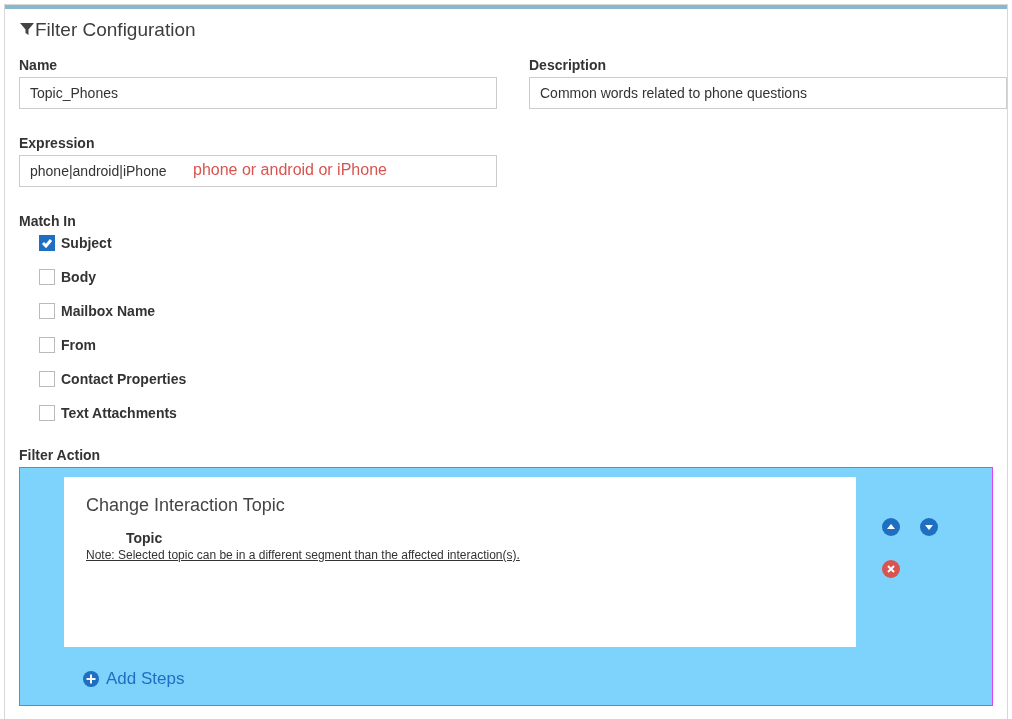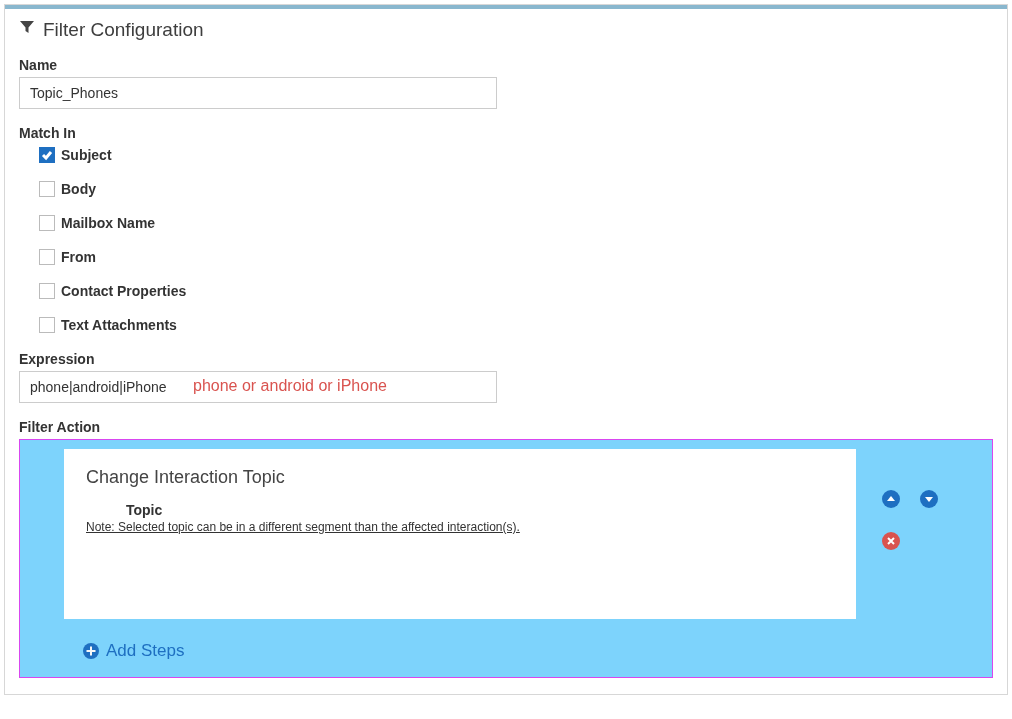--- a/index.html
+++ b/index.html
@@ -14,22 +14,21 @@
       border: 1px solid #d7d7d7;
       width: 1004px;
     }
     .top-accent {
       height: 4px;
       background: #3a87ad;
       opacity: 0.6;
     }
     .panel-header {
       display: flex;
-      align-items: flex-start;
-      gap: 8px;
+      align-items: center;
       padding: 10px 14px 12px 14px;
       color: #444;
     }
     .panel-header svg { width: 16px; height: 16px; fill: #444; }
     .panel-header .title {
       font-size: 19px;
       font-weight: 400;
       color: #3e3e3e;
     }
     .body {
@@ -51,21 +50,21 @@
     }
     .text-input {
       width: 100%;
       border: 1px solid #ccc;
       height: 32px;
       padding: 4px 10px;
       font-family: inherit;
       font-size: 14px;
       color: #333;
     }
-    .field-group { margin-bottom: 16px; }
+    .field-group { margin-bottom: 26px; }
     .expr-wrap { position: relative; width: 478px; }
     .expr-overlay {
       position: absolute;
       left: 174px;
       top: 6px;
       color: #d9534f;
       font-size: 16px;
       pointer-events: none;
     }
     .match-list { margin-top: 6px; }
@@ -195,20 +194,32 @@
     <span class="title">Filter Configuration</span>
   </div>
 
   <div class="body">
 
     <div class="row">
       <div class="col field-group">
         <label class="field-label">Name</label>
         <input class="text-input" value="Topic_Phones" style="">
       </div>
+      <div class="col field-group">
+        <label class="field-label">Description</label>
+        <input class="text-input" value="Common words related to phone questions" style="">
+      </div>
+    </div>
+
+    <div class="field-group">
+      <label class="field-label">Expression</label>
+      <div class="expr-wrap">
+        <input class="text-input" value="phone|android|iPhone" style="">
+        <span class="expr-overlay">phone or android or iPhone</span>
+      </div>
     </div>
 
     <div class="field-group">
       <label class="field-label">Match In</label>
       <div class="match-list" id="match-list">
           <div class="chk-line">
             <span class="chk checked">
               <svg viewBox="0 0 12 12">
                 <polyline points="2,6 5,9 10,3"></polyline>
               </svg>
@@ -229,28 +240,20 @@
           </div>
           <div class="chk-line">
             <span class="chk"></span>
             <span class="chk-label">Contact Properties</span>
           </div>
           <div class="chk-line">
             <span class="chk"></span>
             <span class="chk-label">Text Attachments</span>
           </div>
         </div>
-    </div>
-
-    <div class="field-group">
-      <label class="field-label">Expression</label>
-      <div class="expr-wrap">
-        <input class="text-input" value="phone|android|iPhone" style="">
-        <span class="expr-overlay">phone or android or iPhone</span>
-      </div>
     </div>
 
     <div style="margin-bottom:4px;">
       <label class="field-label">Filter Action</label>
       <div class="action-box">
         <div class="action-inner">
           <div class="action-title">Change Interaction Topic</div>
           <div class="topic-label">Topic</div>
           <div class="note">Note: Selected topic can be in a different segment than the affected interaction(s).</div>
         </div>

